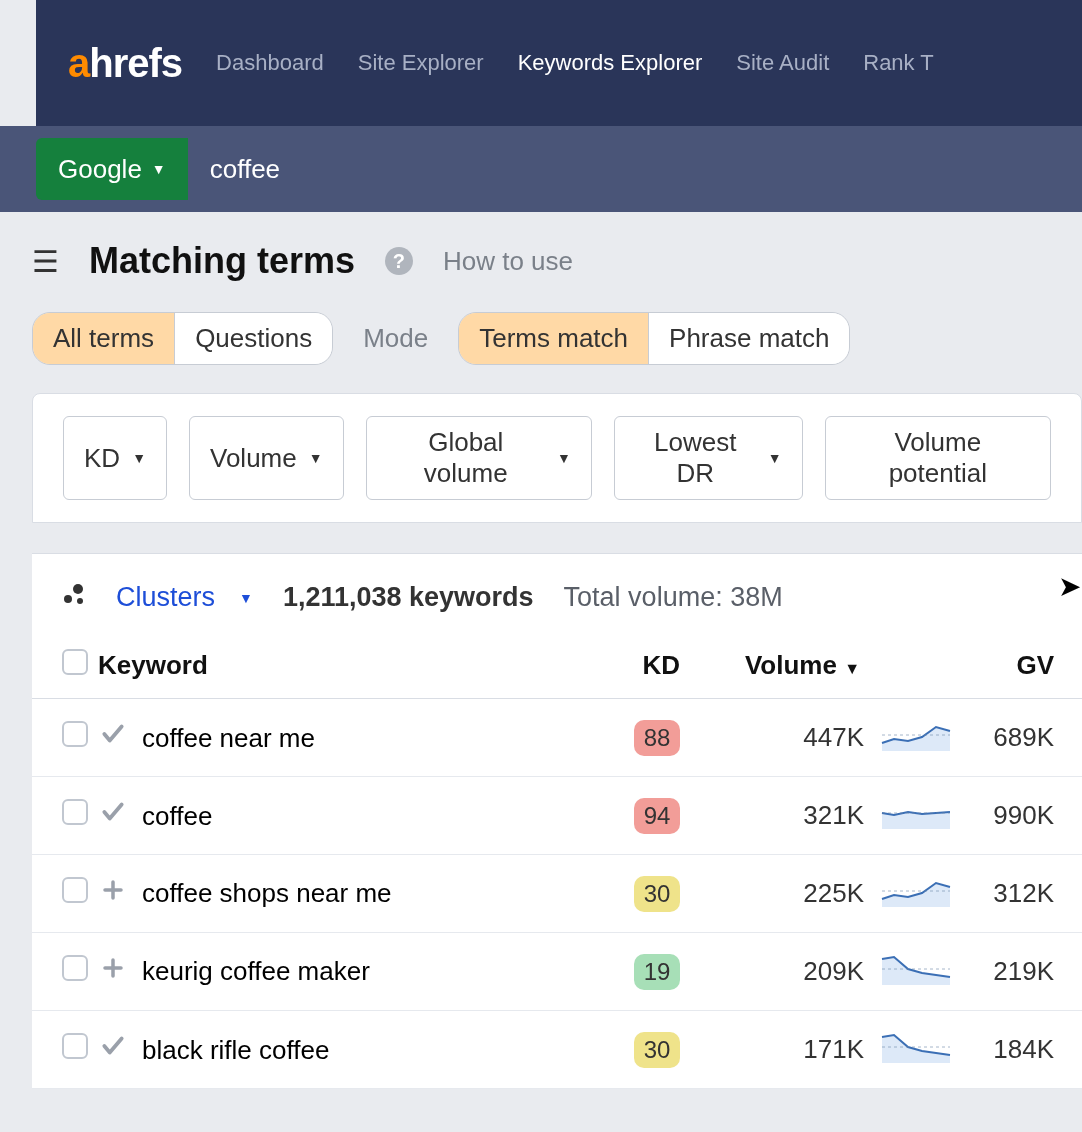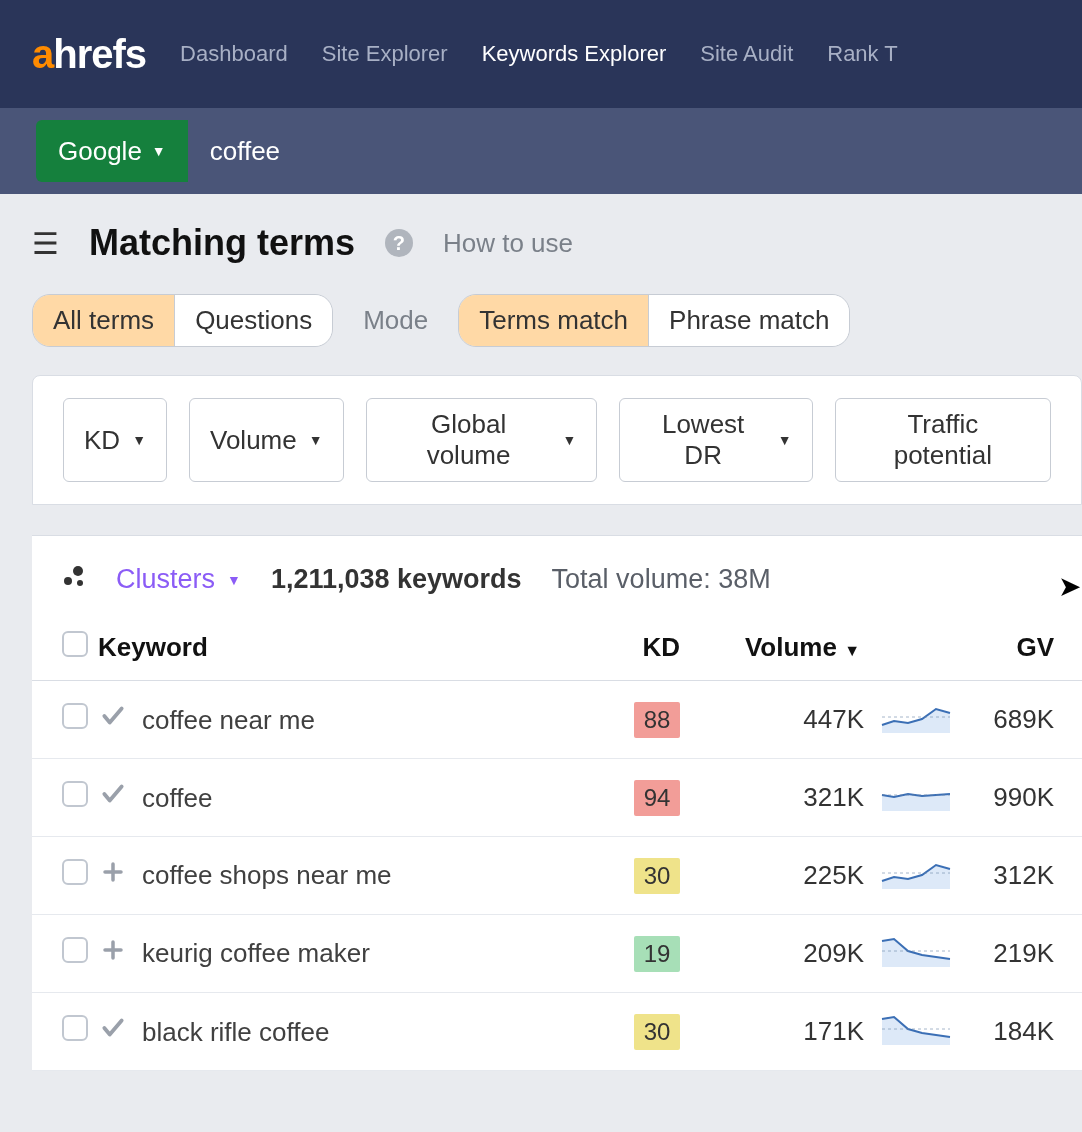--- a/index.html
+++ b/index.html
@@ -8,25 +8,26 @@
     background: #e9ebef;
     width: 1082px;
     height: 1132px;
     overflow: hidden;
     color: #333;
   }
 
   
   .topbar {
     background: #2a3559;
-    height: 108px;
+    height: 126px;
     display: flex;
     align-items: center;
     padding: 0 32px;
     gap: 34px;
+    margin-left: 36px;
   }
   .logo { font-size: 40px; font-weight: 800; letter-spacing: -1px; }
   .logo .a { color: #ff8b00; }
   .logo .rest { color: #fff; }
   .nav-item { color: #a8b0c5; font-size: 22px; cursor: pointer; }
   .nav-item.active { color: #fff; }
 
   
   .secondbar {
     background: #4a5578;
@@ -107,21 +108,21 @@
   .tab.active { background: #fff; }
 
   
   .table-card { background: #fff; border-top: 1px solid #d9dde4; }
 
   .summary-row {
     display: flex; align-items: center; gap: 30px;
     padding: 28px 30px 20px 30px; font-size: 27px;
   }
   .cluster-icon { font-size: 22px; color: #333; }
-  .clusters-dd { font-weight: 400; color: #8b5cf6; display:inline-flex; align-items:center; gap:12px; cursor:pointer; }
+  .clusters-dd { font-weight: 400; color: #1d4ed8; display:inline-flex; align-items:center; gap:24px; cursor:pointer; }
   .kw-count { font-weight: 700; }
   .tot-vol { color: #5a5f68; }
 
   table { width: 100%; border-collapse: collapse; }
   thead th {
     text-align: left; font-size: 26px; font-weight: 700; color: #111;
     padding: 16px 10px; border-bottom: 1px solid #d9dde4;
   }
   th.col-chk { width: 50px; padding-left: 30px; }
   th.col-kw { width: auto; padding-left: 0; }
@@ -143,25 +144,25 @@
 
   .chkbox {
     width: 26px; height: 26px; border: 2px solid #c1c7d0; border-radius: 6px;
     display: inline-block; background: #fff; cursor: pointer;
   }
 
   .row-icon {
     width: 30px; display: inline-flex; justify-content: center; color: #9aa0aa;
     margin-right: 14px; font-size: 26px;
   }
-  .kw-link { color: #404040; text-decoration: none; }
+  .kw-link { color: #000000; text-decoration: none; }
 
   .kd-badge {
     display: inline-block; min-width: 46px; text-align: center;
-    padding: 4px 8px; border-radius: 2px; font-weight: 500; font-size: 24px;
+    padding: 4px 8px; border-radius: 10px; font-weight: 500; font-size: 24px;
     color: #333;
   }
   .kd-red   { background: #f29d98; }
   .kd-yellow{ background: #efe38a; margin-left: 33px; }
   .kd-green { background: #a7dfb7; }
 
   .spark {
     width: 72px; height: 34px; display: inline-block;
   }
 
@@ -223,21 +224,21 @@
       </button>
     <button class="filter-btn">
         <span>Global volume</span>
         <span class="caret-down">▼</span>
       </button>
     <button class="filter-btn">
         <span>Lowest DR</span>
         <span class="caret-down">▼</span>
       </button>
     <button class="filter-btn">
-        <span>Traffic potential</span>
+        <span>Volume potential</span>
       </button>
   </div>
 
 
   <div class="table-card">
     <div class="summary-row">
       <span class="cluster-icon">
         <svg width="24" height="24" viewBox="0 0 24 24">
             <circle cx="6" cy="16" r="4" fill="#333"></circle>
             <circle cx="16" cy="6" r="5" fill="#333"></circle>

